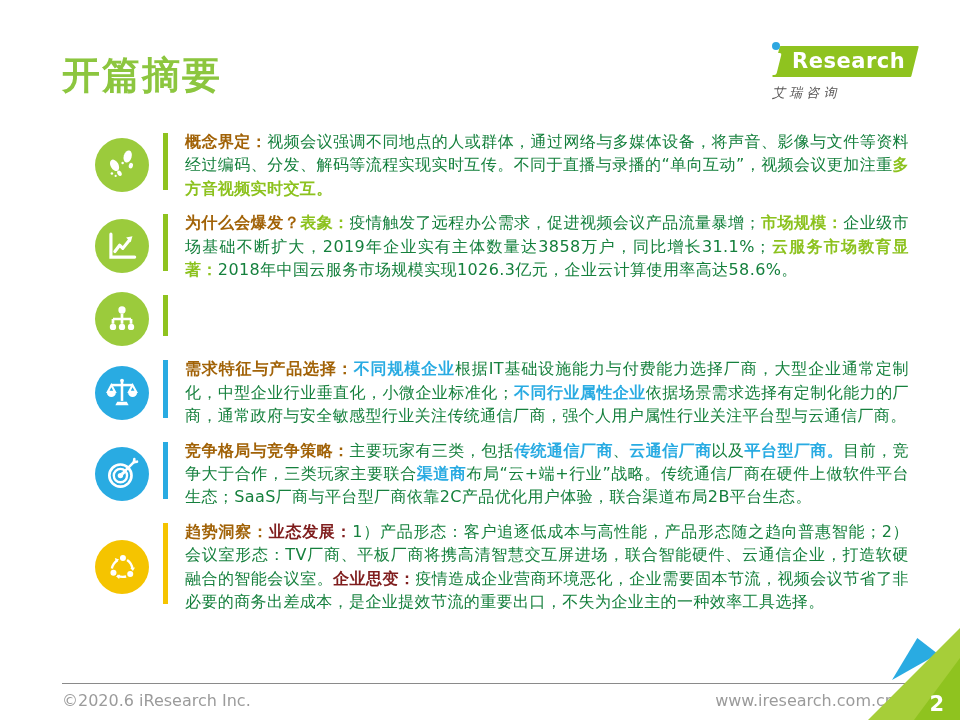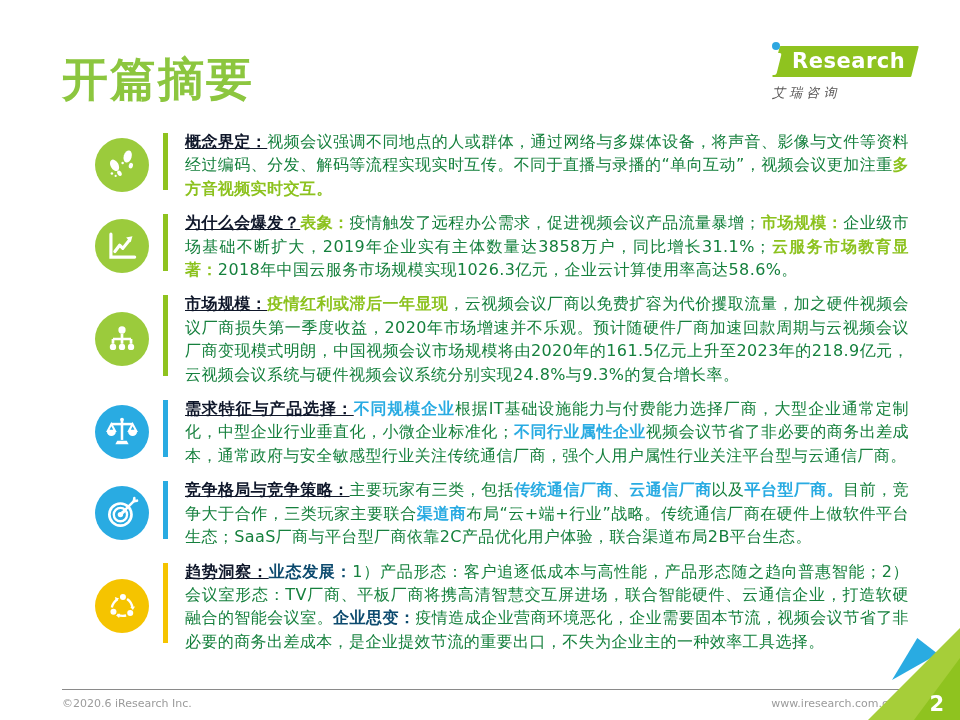--- a/index.html
+++ b/index.html
@@ -4,21 +4,21 @@
 <style>
   html,body{margin:0;padding:0;}
   body{
     width:960px;height:720px;position:relative;overflow:hidden;
     background:#ffffff;
     font-family:"DejaVu Sans","Liberation Sans",sans-serif;
   }
   
   .header{display:flex;justify-content:space-between;align-items:flex-start;
     padding:46px 52px 0 62px;height:74px;}
-  .page-title{font-size:46px;font-weight:bold;color:#8CC63F;letter-spacing:2px;line-height:1;margin-top:10px;}
+  .page-title{font-size:38px;font-weight:bold;color:#8CC63F;letter-spacing:2px;line-height:1;margin-top:10px;}
   .logo{position:relative;width:138px;}
   .logo-box{
     background:#8FC31F;color:#ffffff;font-weight:bold;font-size:21px;
     padding:3px 10px 4px 16px;transform:skewX(-14deg);display:inline-block;
     border-radius:1px;margin-left:6px;
   }
   .logo-box .inner{display:inline-block;transform:skewX(14deg);letter-spacing:0.5px;}
   .logo-dot{position:absolute;left:2px;top:-4px;width:8px;height:8px;border-radius:50%;background:#2EA7E0;}
   .logo-stem{position:absolute;left:2px;top:7px;width:7px;height:22px;background:#ffffff;border-radius:2px;transform:skewX(-14deg);}
   .logo-sub{display:flex;justify-content:space-between;color:#595757;font-size:13px;margin-top:7px;padding:0 2px;font-style:italic;}
@@ -31,29 +31,29 @@
   .c-green{background:#9BCB3C;}
   .c-blue{background:#29ABE2;}
   .c-yellow{background:#F5C400;}
   .sec-bar{width:5px;align-self:stretch;margin:3px 0 10px 14px;flex:0 0 5px;}
   .b-green{background:#8FC31F;}
   .b-blue{background:#29ABE2;}
   .b-yellow{background:#F5C400;}
   .sec-text{margin-left:17px;width:724px;font-size:16px;line-height:23.4px;
     color:#8A8A8A;text-align:justify;letter-spacing:0.4px;}
   .seg-n{color:#15803d;}
-  .seg-b{color:#0f172a;font-weight:bold;text-decoration:underline;}
+  .seg-b{color:#a16207;font-weight:bold;}
   .seg-g{color:#8CC21E;font-weight:bold;}
   .seg-bl{color:#29ABE2;font-weight:bold;}
-  .seg-y{color:#0c4a6e;font-weight:bold;}
+  .seg-y{color:#7f1d1d;font-weight:bold;}
   
   .footer{position:absolute;left:62px;right:55px;bottom:10px;}
   .source-note{font-size:11px;color:#9B9B9B;margin:0 0 7px 0;}
   .footer-divider{border:none;border-top:1px solid #8A8A8A;margin:0 0 7px 0;}
-  .footer-row{display:flex;justify-content:space-between;font-size:11px;color:#9B9B9B;padding-right:10px;}
+  .footer-row{display:flex;justify-content:space-between;font-size:16px;color:#9B9B9B;padding-right:10px;}
   
   .corner{position:absolute;right:0;bottom:0;width:92px;height:92px;}
   .tri-green{position:absolute;right:0;bottom:0;width:92px;height:92px;
     background:#A6CE39;clip-path:polygon(100% 0,100% 100%,0 100%);}
   .tri-green2{position:absolute;right:0;bottom:0;width:46px;height:62px;
     background:#8FC31F;clip-path:polygon(100% 0,100% 100%,0 100%);}
   .tri-blue{position:absolute;right:22px;bottom:40px;width:46px;height:42px;
     background:#29ABE2;clip-path:polygon(55% 0,100% 38%,0 100%);}
   .page-number{position:absolute;right:16px;bottom:4px;color:#ffffff;
     font-size:21px;font-weight:bold;}
@@ -107,38 +107,37 @@
     <div class="sec-icon c-green">
       <svg viewBox="0 0 24 24" fill="#fff" stroke="#fff">
         <circle cx="12" cy="6.3" r="2.3" stroke="none"></circle>
         <path d="M12 8.6 V12 M6.3 12 H17.7 M6.3 12 V15 M12 12 V15 M17.7 12 V15" fill="none" stroke-width="1.7"></path>
         <circle cx="6.3" cy="17" r="2" stroke="none"></circle>
         <circle cx="12" cy="17" r="2" stroke="none"></circle>
         <circle cx="17.7" cy="17" r="2" stroke="none"></circle>
       </svg>
     </div>
     <div class="sec-bar b-green"></div>
-    <div class="sec-text"><span class="seg-b">市场规模：</span><span class="seg-g">疫情红利或滞后一年显现</span><span class="seg-n">，云视频会议厂商以免费扩容为代价攫取流量，加之硬件视频会议厂商损失第一季度收益，2020年市场增速并不乐观。预计随硬件厂商加速回款周期与云视频会议厂商变现模式明朗，中国视频会议市场规模将由2020年的161.5亿元上升至2023年的218.9亿元，云视频会议系统与硬件视频会议系统分别实现24.8%与9.3%的复合增长率。</span></div>
   </div>
 
   <div class="sec-row">
     <div class="sec-icon c-blue">
       <svg viewBox="0 0 24 24" fill="#fff" stroke="#fff">
         <circle cx="12" cy="4.2" r="1.2" stroke="none"></circle>
         <path d="M12 5 V17" fill="none" stroke-width="1.6"></path>
         <path d="M5.3 7 H18.7" fill="none" stroke-width="1.6"></path>
         <path d="M5.3 7 L3 11.3 H7.6 Z" fill="none" stroke-width="1.3"></path>
         <path d="M2.5 11.8 a2.8 2.8 0 0 0 5.6 0 Z" stroke="none"></path>
         <path d="M18.7 7 L16.4 11.3 H21 Z" fill="none" stroke-width="1.3"></path>
         <path d="M15.9 11.8 a2.8 2.8 0 0 0 5.6 0 Z" stroke="none"></path>
         <path d="M9 17.5 H15 L16.2 19.8 H7.8 Z" stroke="none"></path>
       </svg>
     </div>
     <div class="sec-bar b-blue"></div>
-    <div class="sec-text"><span class="seg-b">需求特征与产品选择：</span><span class="seg-bl">不同规模企业</span><span class="seg-n">根据IT基础设施能力与付费能力选择厂商，大型企业通常定制化，中型企业行业垂直化，小微企业标准化；</span><span class="seg-bl">不同行业属性企业</span><span class="seg-n">视频会议节省了非必要的商务出差成本，通常政府与安全敏感型行业关注传统通信厂商，强个人用户属性行业关注平台型与云通信厂商。</span></div>
+    <div class="sec-text"><span class="seg-b">需求特征与产品选择：</span><span class="seg-bl">不同规模企业</span><span class="seg-n">根据IT基础设施能力与付费能力选择厂商，大型企业通常定制化，中型企业行业垂直化，小微企业标准化；</span><span class="seg-bl">不同行业属性企业</span><span class="seg-n">依据场景需求选择有定制化能力的厂商，通常政府与安全敏感型行业关注传统通信厂商，强个人用户属性行业关注平台型与云通信厂商。</span></div>
   </div>
 
   <div class="sec-row">
     <div class="sec-icon c-blue">
       <svg viewBox="0 0 24 24" fill="none" stroke="#fff">
         <circle cx="11" cy="13" r="7" stroke-width="1.7"></circle>
         <circle cx="11" cy="13" r="4.2" stroke-width="1.5"></circle>
         <circle cx="11" cy="13" r="1.7" fill="#fff" stroke="none"></circle>
         <path d="M12.5 11.5 L19.5 4.5" stroke-width="1.6" stroke-linecap="round"></path>
         <path d="M19.5 4.5 L21.5 4.2 M19.5 4.5 L19.8 2.5" stroke-width="1.6" stroke-linecap="round"></path>

